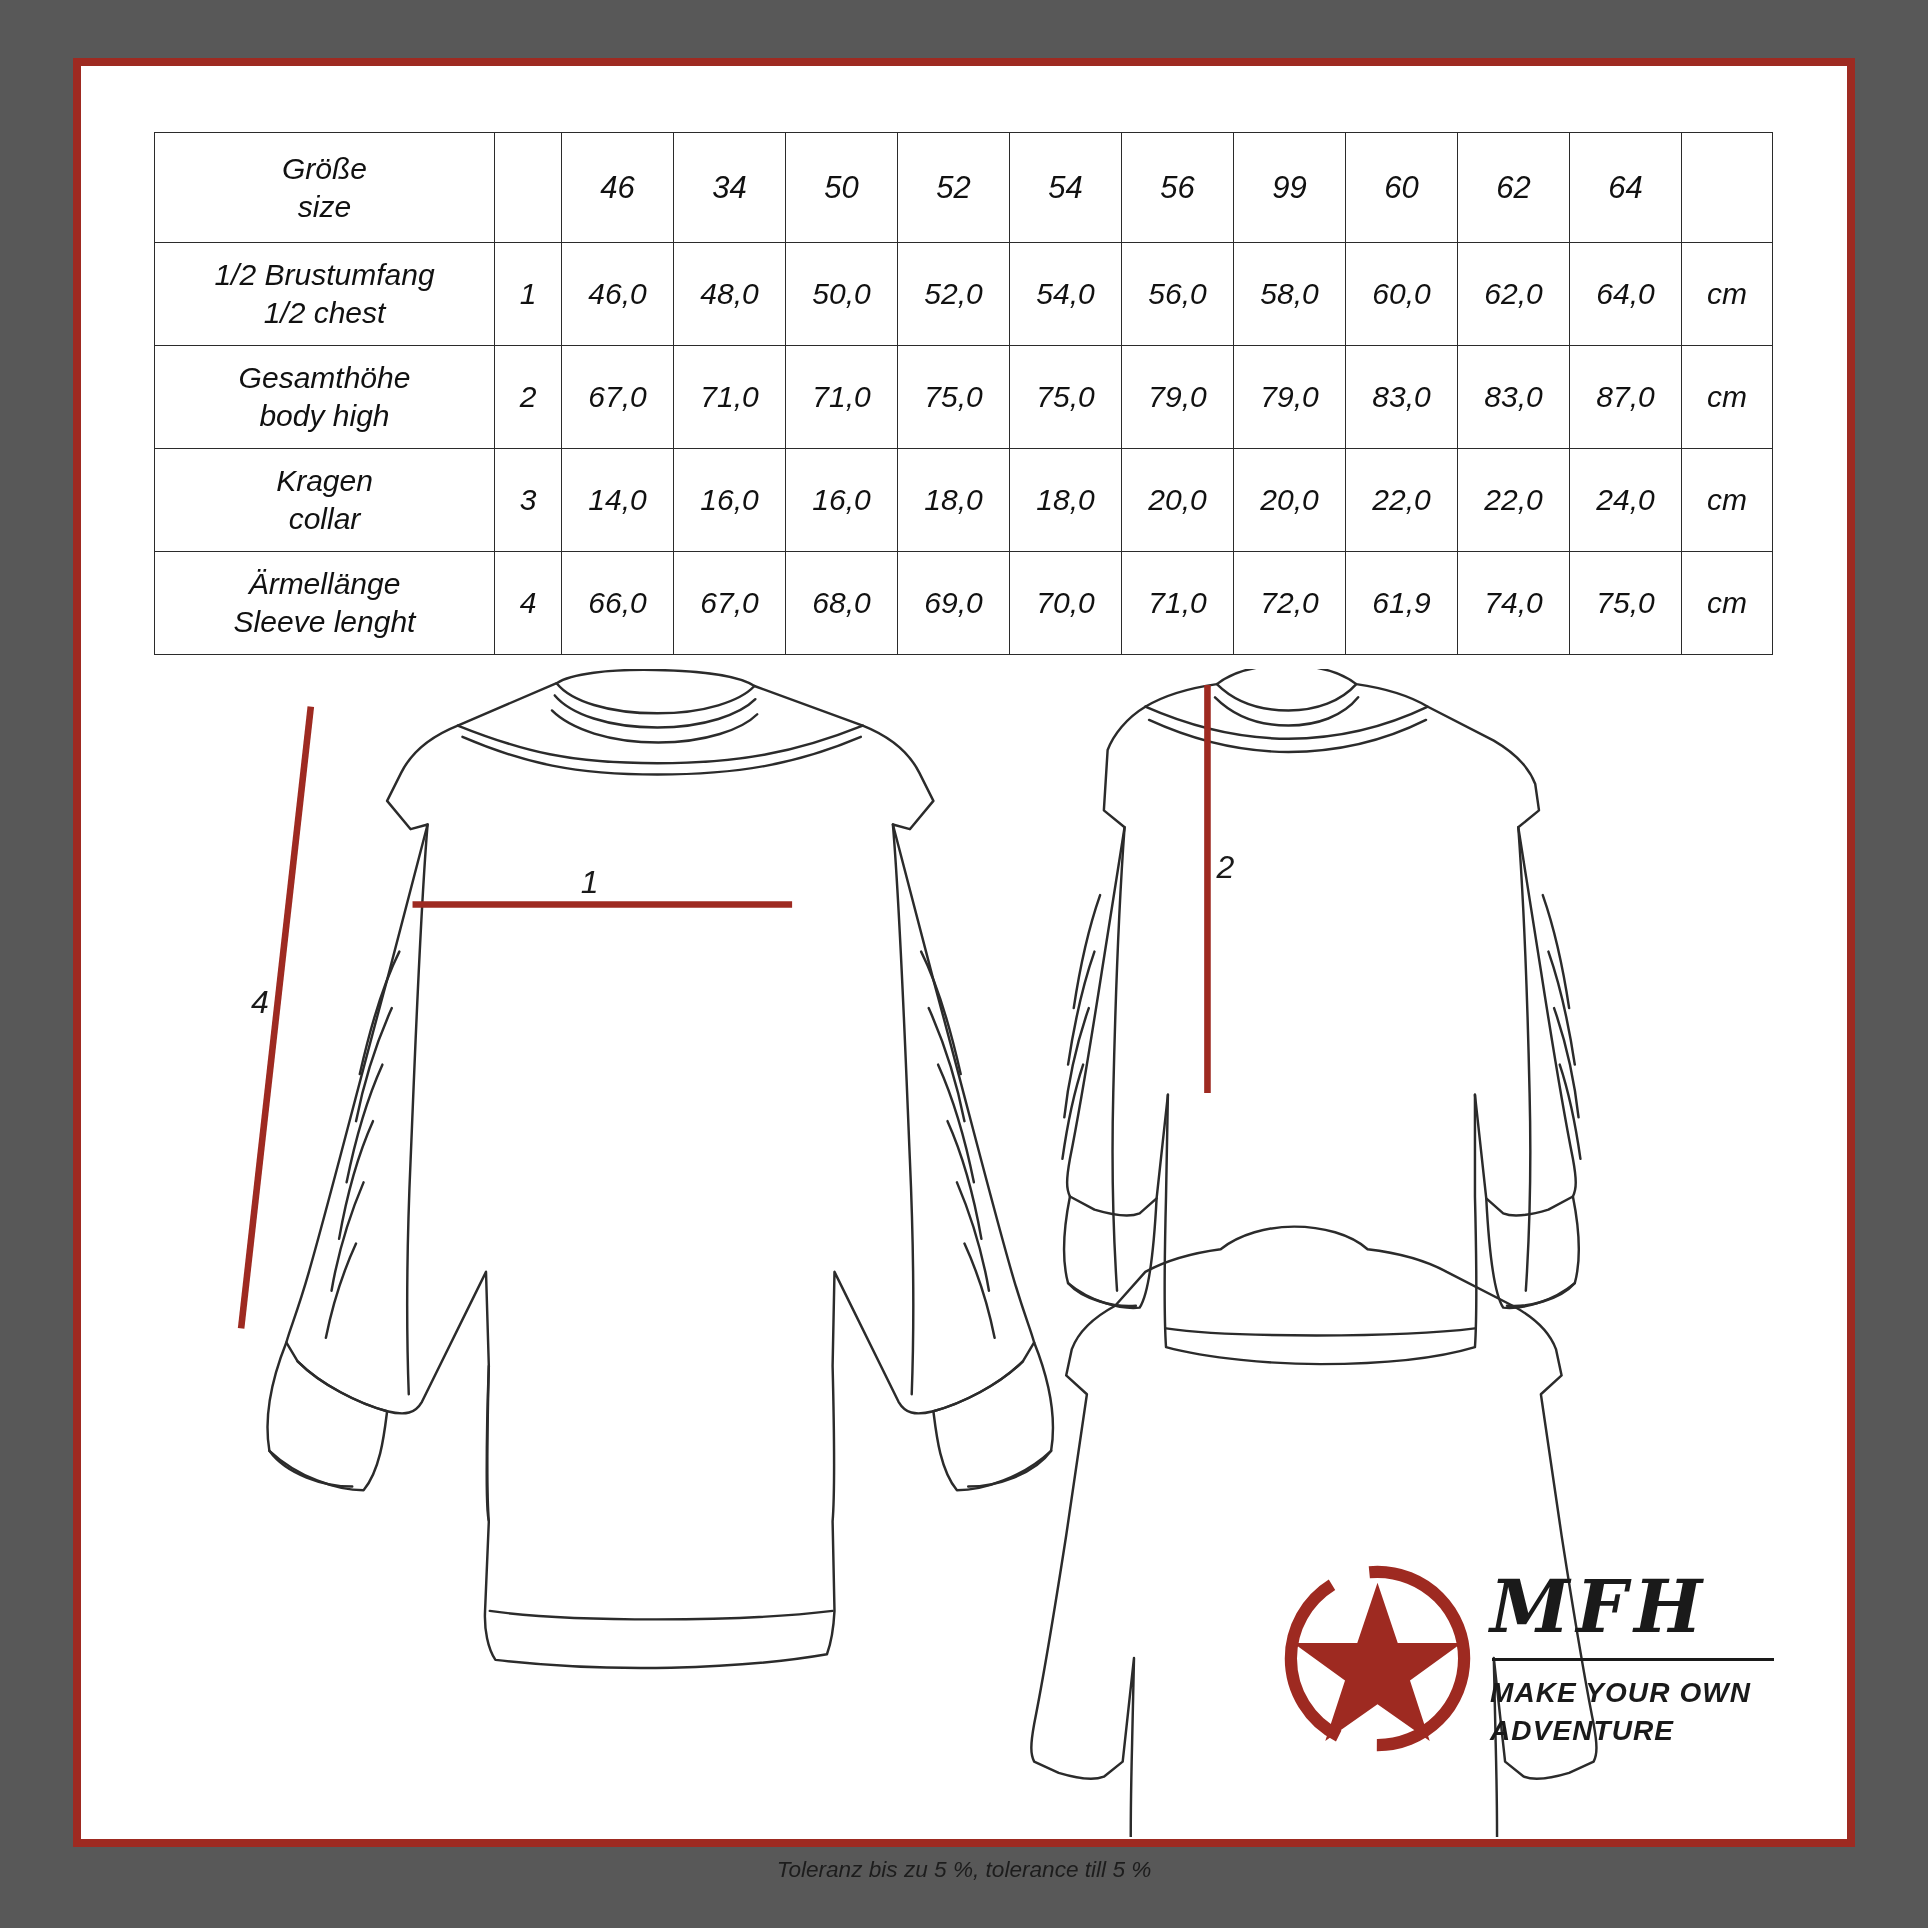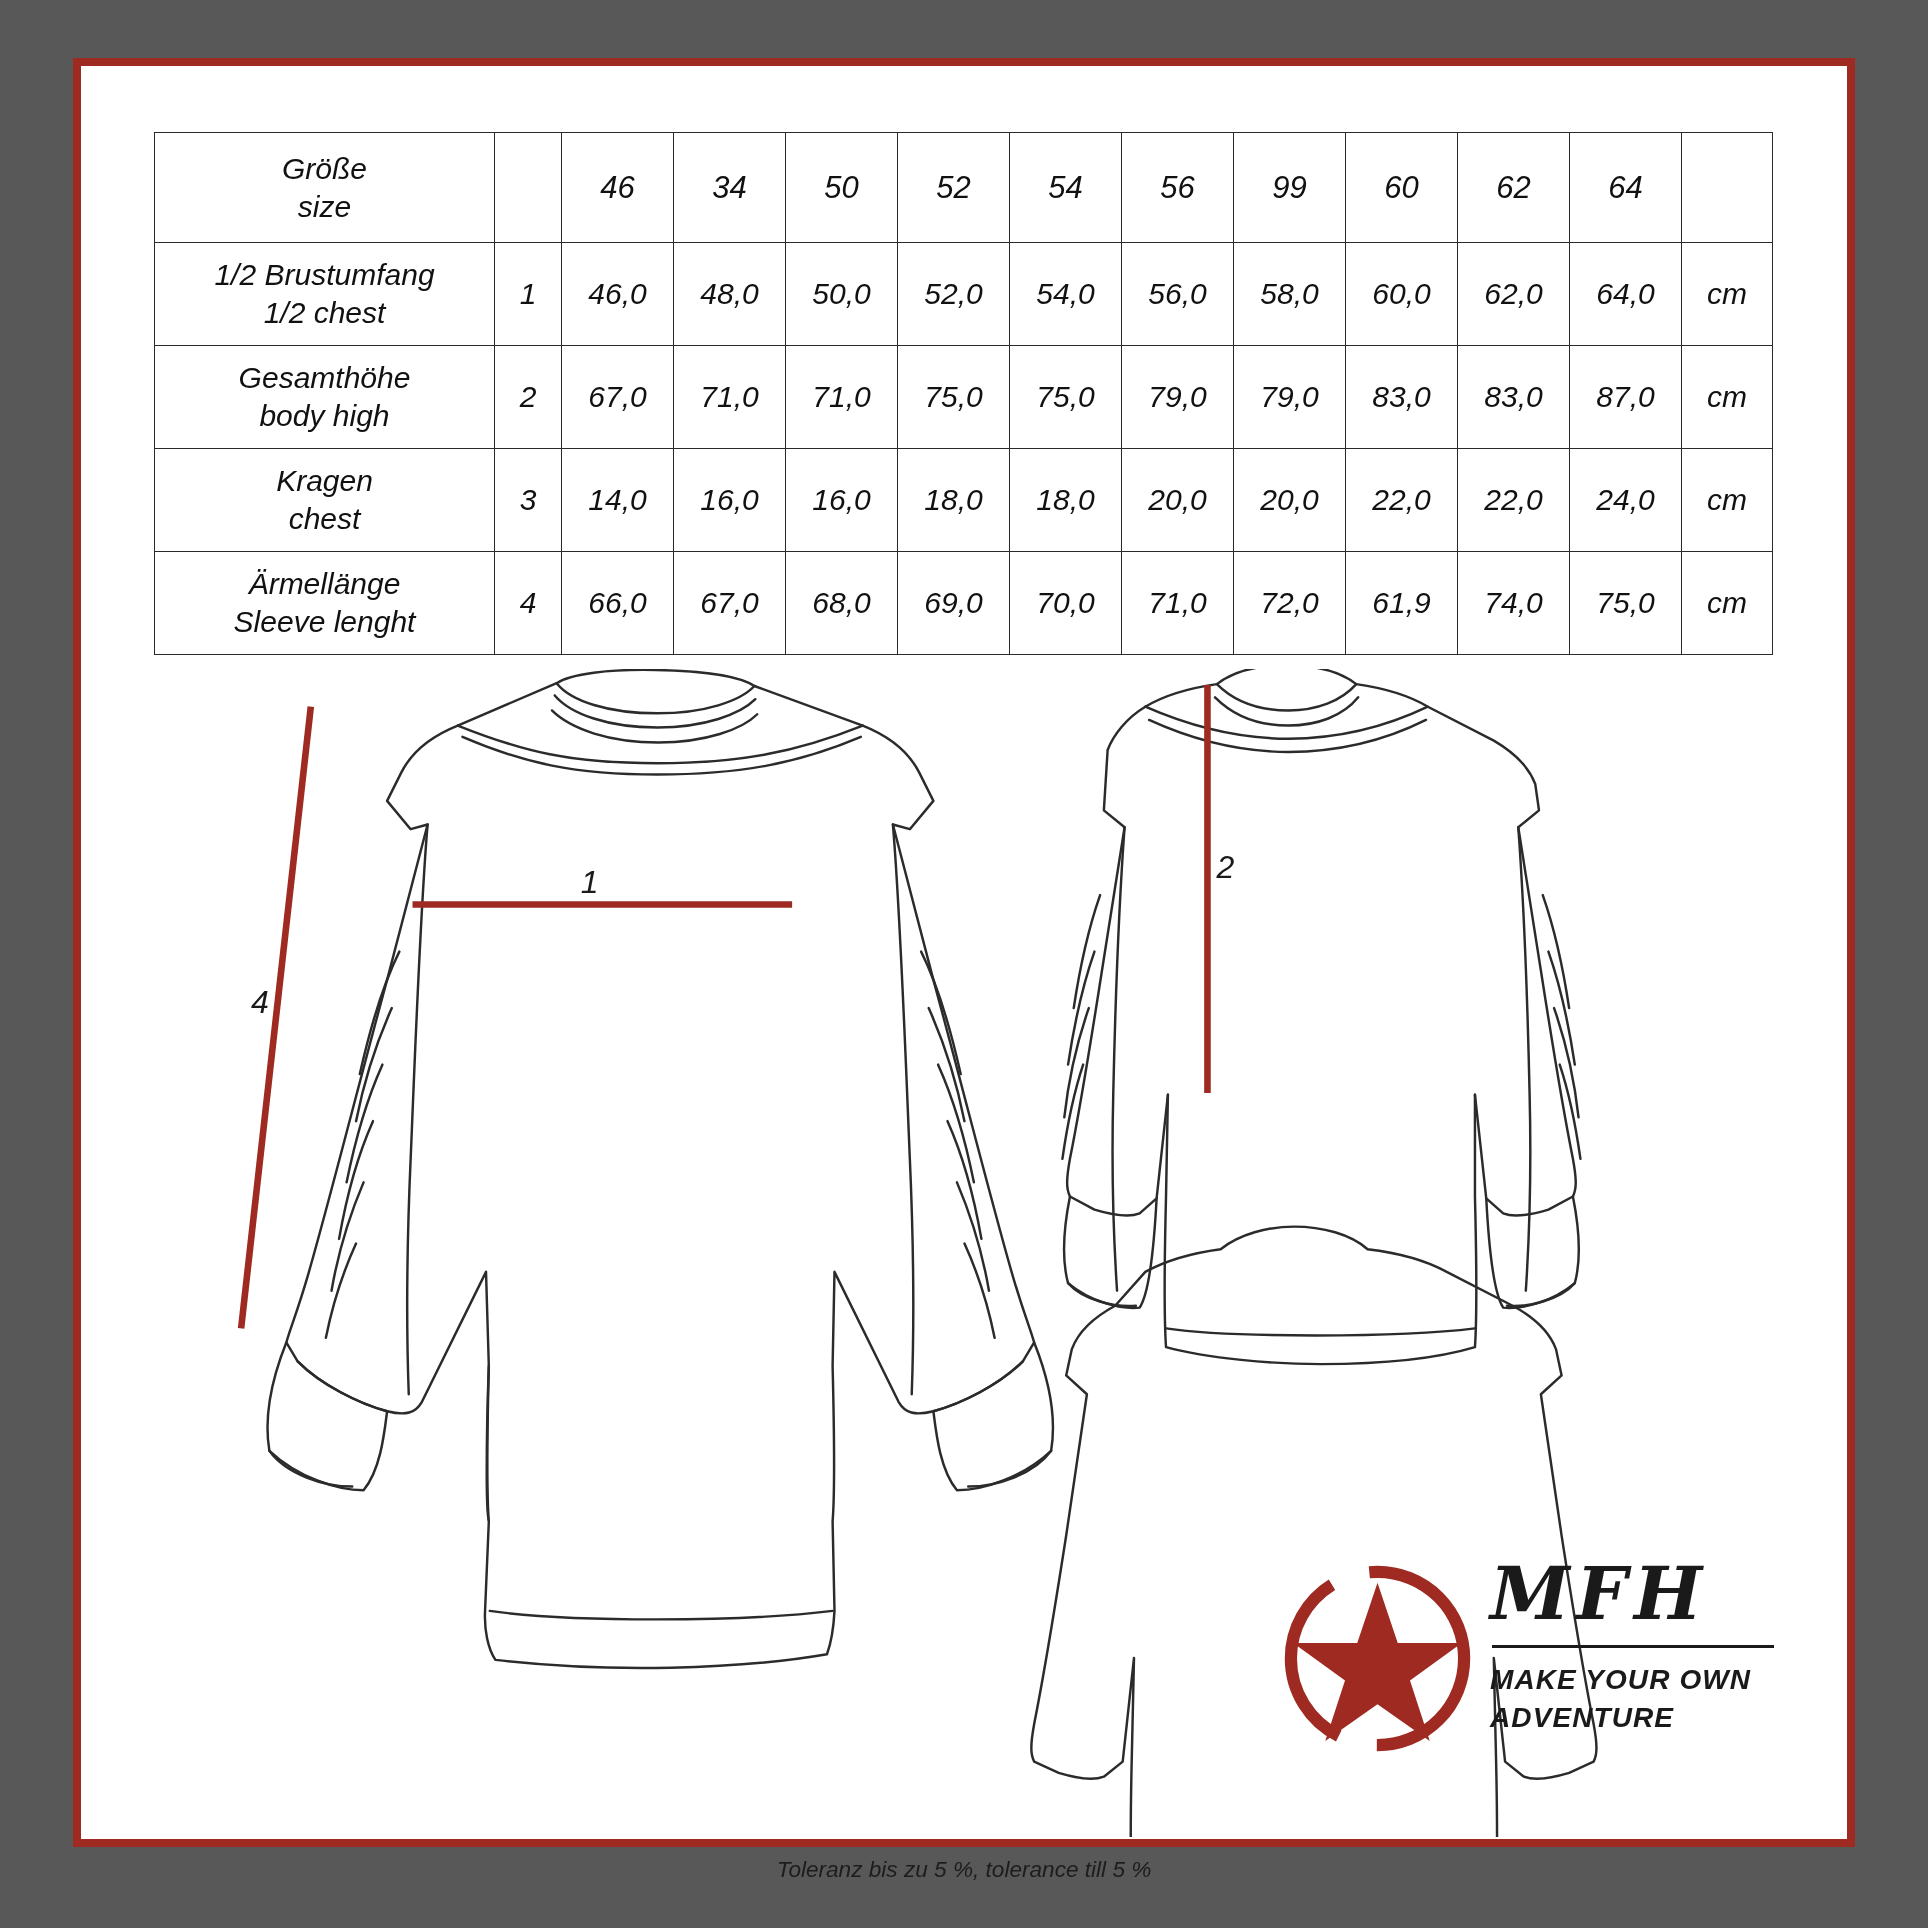--- a/index.html
+++ b/index.html
@@ -125,21 +125,21 @@
     top: 0px;
     width: 301px;
   }
   .mfh {
     font-family: "DejaVu Serif", serif;
     font-weight: bold;
     font-size: 72px;
     letter-spacing: 6.6px;
     color: #1a1a1a;
     line-height: 1;
-    margin-top: 2px;
+    margin-top: 15px;
   }
   .logo-rule {
     width: 282px;
     height: 2.8px;
     background: #1a1a1a;
     margin: 15px 0 13px 1.9px;
   }
   .tagline {
     font-family: "Liberation Sans", sans-serif;
     font-weight: bold;
@@ -212,21 +212,21 @@
           <td class="val-cell">79,0</td>
           <td class="val-cell">83,0</td>
           <td class="val-cell">83,0</td>
           <td class="val-cell">87,0</td>
           <td class="unit-cell">cm</td>
         </tr>
 
         <tr>
           <td class="label-cell">
             <span class="lbl-line">Kragen</span>
-            <span class="lbl-line">chest</span>
+            <span class="lbl-line">collar</span>
           </td>
           <td class="num-cell">3</td>
           <td class="val-cell">14,0</td>
           <td class="val-cell">16,0</td>
           <td class="val-cell">16,0</td>
           <td class="val-cell">18,0</td>
           <td class="val-cell">18,0</td>
           <td class="val-cell">20,0</td>
           <td class="val-cell">20,0</td>
           <td class="val-cell">22,0</td>

